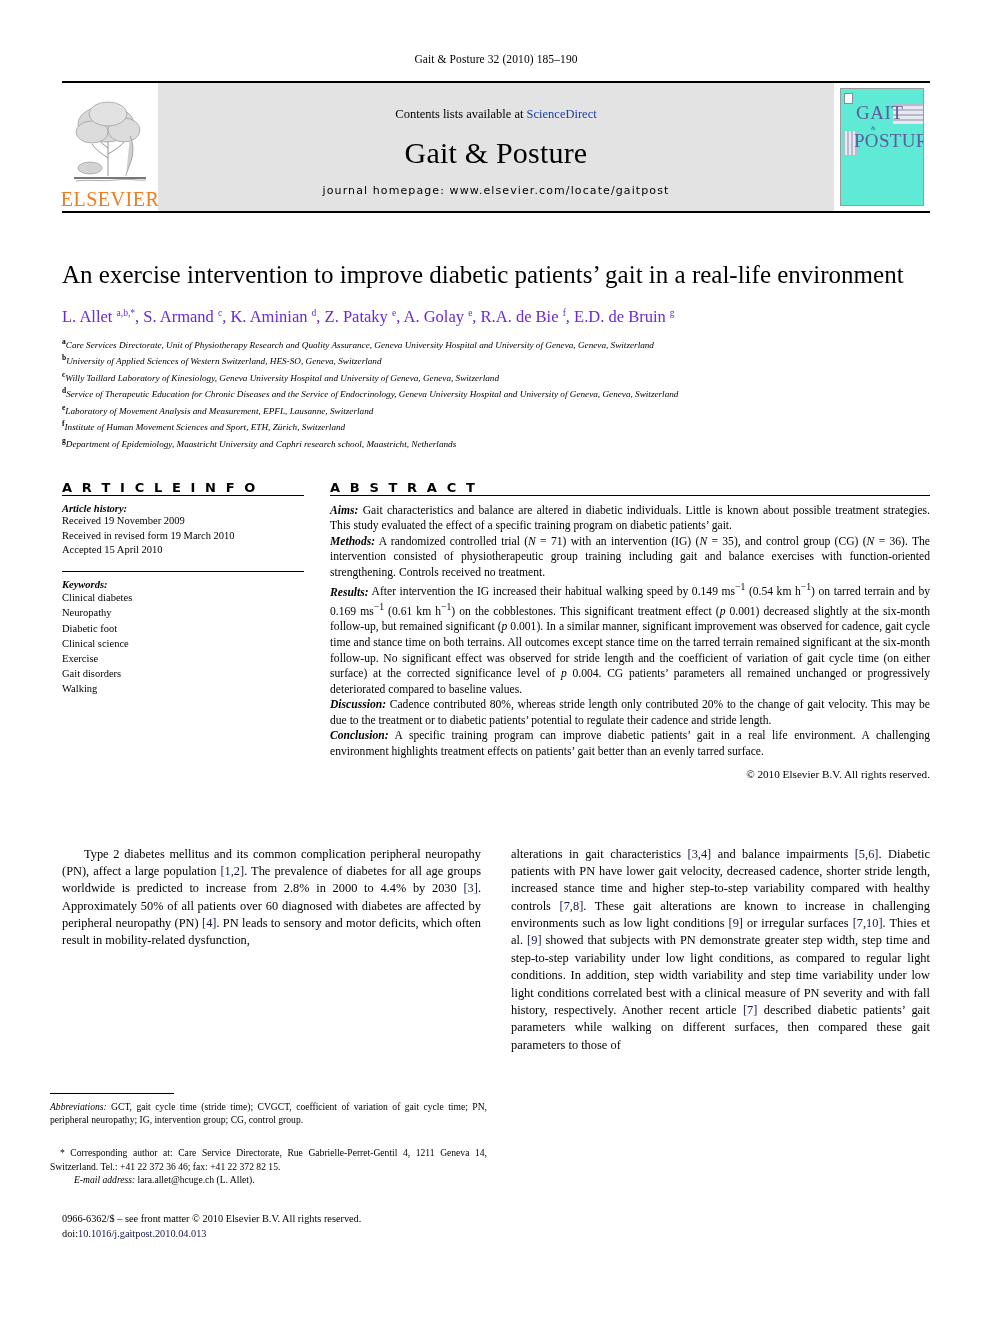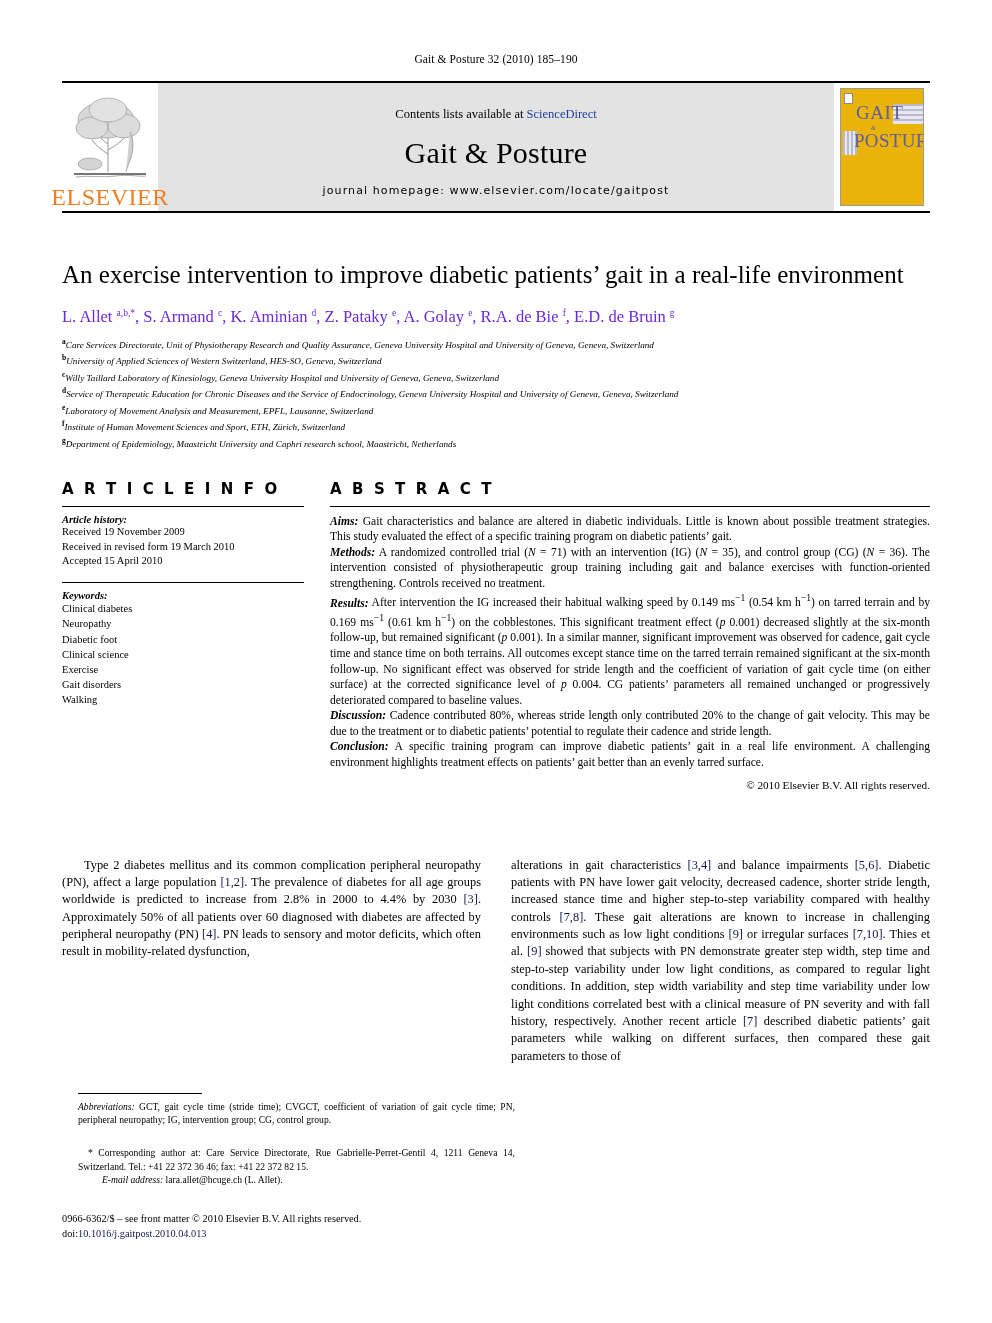--- a/index.html
+++ b/index.html
@@ -40,21 +40,21 @@
     flex-direction: column;
     justify-content: flex-end;
     align-items: center;
     padding-bottom: 2px;
     position: relative;
   }
   .els-tree { width: 84px; height: 96px; display:block; }
   .els-word {
     font-family: "Liberation Serif", serif;
     color: #ef7d22;
-    font-size: 24px;
+    font-size: 20px;
     letter-spacing: 0.5px;
     line-height: 1;
     margin-top: 1px;
   }
   .center-band {
     flex: 1 1 auto;
     background: #e3e3e3;
     display: flex;
     flex-direction: column;
     align-items: center;
@@ -79,21 +79,21 @@
     width: 96px;
     flex: 0 0 96px;
     background: #fff;
     display: flex;
     align-items: center;
     justify-content: center;
   }
   .cover-thumb {
     width: 84px; height: 118px;
     border: 1px solid #9a9a9a;
-    background: #eab308;
+    background: #5eead4;
     position: relative;
     overflow: hidden;
   }
   .cv-mini { position:absolute; left:3px; top:4px; width:9px; height:11px; background:#fff; border:1px solid #8a8aa0; }
   .cv-gait {
     position:absolute; left:15px; top:14px;
     font-family: "Liberation Serif", serif;
     font-size: 19px; color:#5c5c9e; letter-spacing:0.5px; line-height:1;
   }
   .cv-amp { position:absolute; left:30px; top:36px; font-size:6px; color:#5c5c9e; }
@@ -133,24 +133,23 @@
   
   .info-abstract {
     display: flex;
     margin-top: 28px;
     gap: 26px;
   }
   .col-info { width: 242px; flex: 0 0 242px; }
   .col-abs { flex: 1 1 auto; }
   .sec-head {
     font-family: "DejaVu Sans", sans-serif;
-    font-size: 15px;
+    font-size: 13px;
     font-weight: bold;
     letter-spacing: 2.6px;
-    margin-bottom: 8px;
   }
   .rule { border-top: 1.6px solid #000; margin-bottom: 7px; }
   .rule-thin { border-top: 1.1px solid #000; margin: 13px 0 7px 0; }
   .info-label { font-style: italic; font-size: 10.5px; font-weight: bold; }
   .info-line { font-size: 10.5px; line-height: 1.42; }
   .kw-line { font-size: 10.5px; line-height: 1.44; }
   .abs-body { font-size: 11.6px; line-height: 1.345; text-align: justify; }
   .abs-body p { margin: 0; }
   .abs-body .lead { font-style: italic; font-weight: bold; }
   .abs-body i { font-style: italic; }
@@ -163,21 +162,21 @@
     margin-top: 66px;
   }
   .bcol { flex: 1 1 0; font-size: 12.4px; line-height: 1.40; text-align: justify; }
   .bcol p { margin: 0; text-indent: 22px; }
   .bcol p.noind { text-indent: 0; }
   .ref { color: #14144b; }
 
   
   .footnotes {
     position: absolute;
-    left: 78px;
+    left: 50px;
     top: 1093px;
     width: 437px;
   }
   .fn-rule { border-top: 1.1px solid #000; width: 124px; margin-bottom: 6px; }
   .fn { font-size: 9.6px; line-height: 1.38; text-align: justify; }
   .fn i { font-style: italic; }
   .fn-star { font-size: 9.6px; line-height: 1.38; text-align: justify; text-indent: 10px; margin-top: 20px; }
   .fn-email { font-size: 9.6px; line-height: 1.38; text-indent: 24px; }
   .issn { position: absolute; left: 62px; top: 1212px; width: 440px; font-size: 10.3px; line-height: 1.45; }
   .issn .doi { color: #14144b; }

